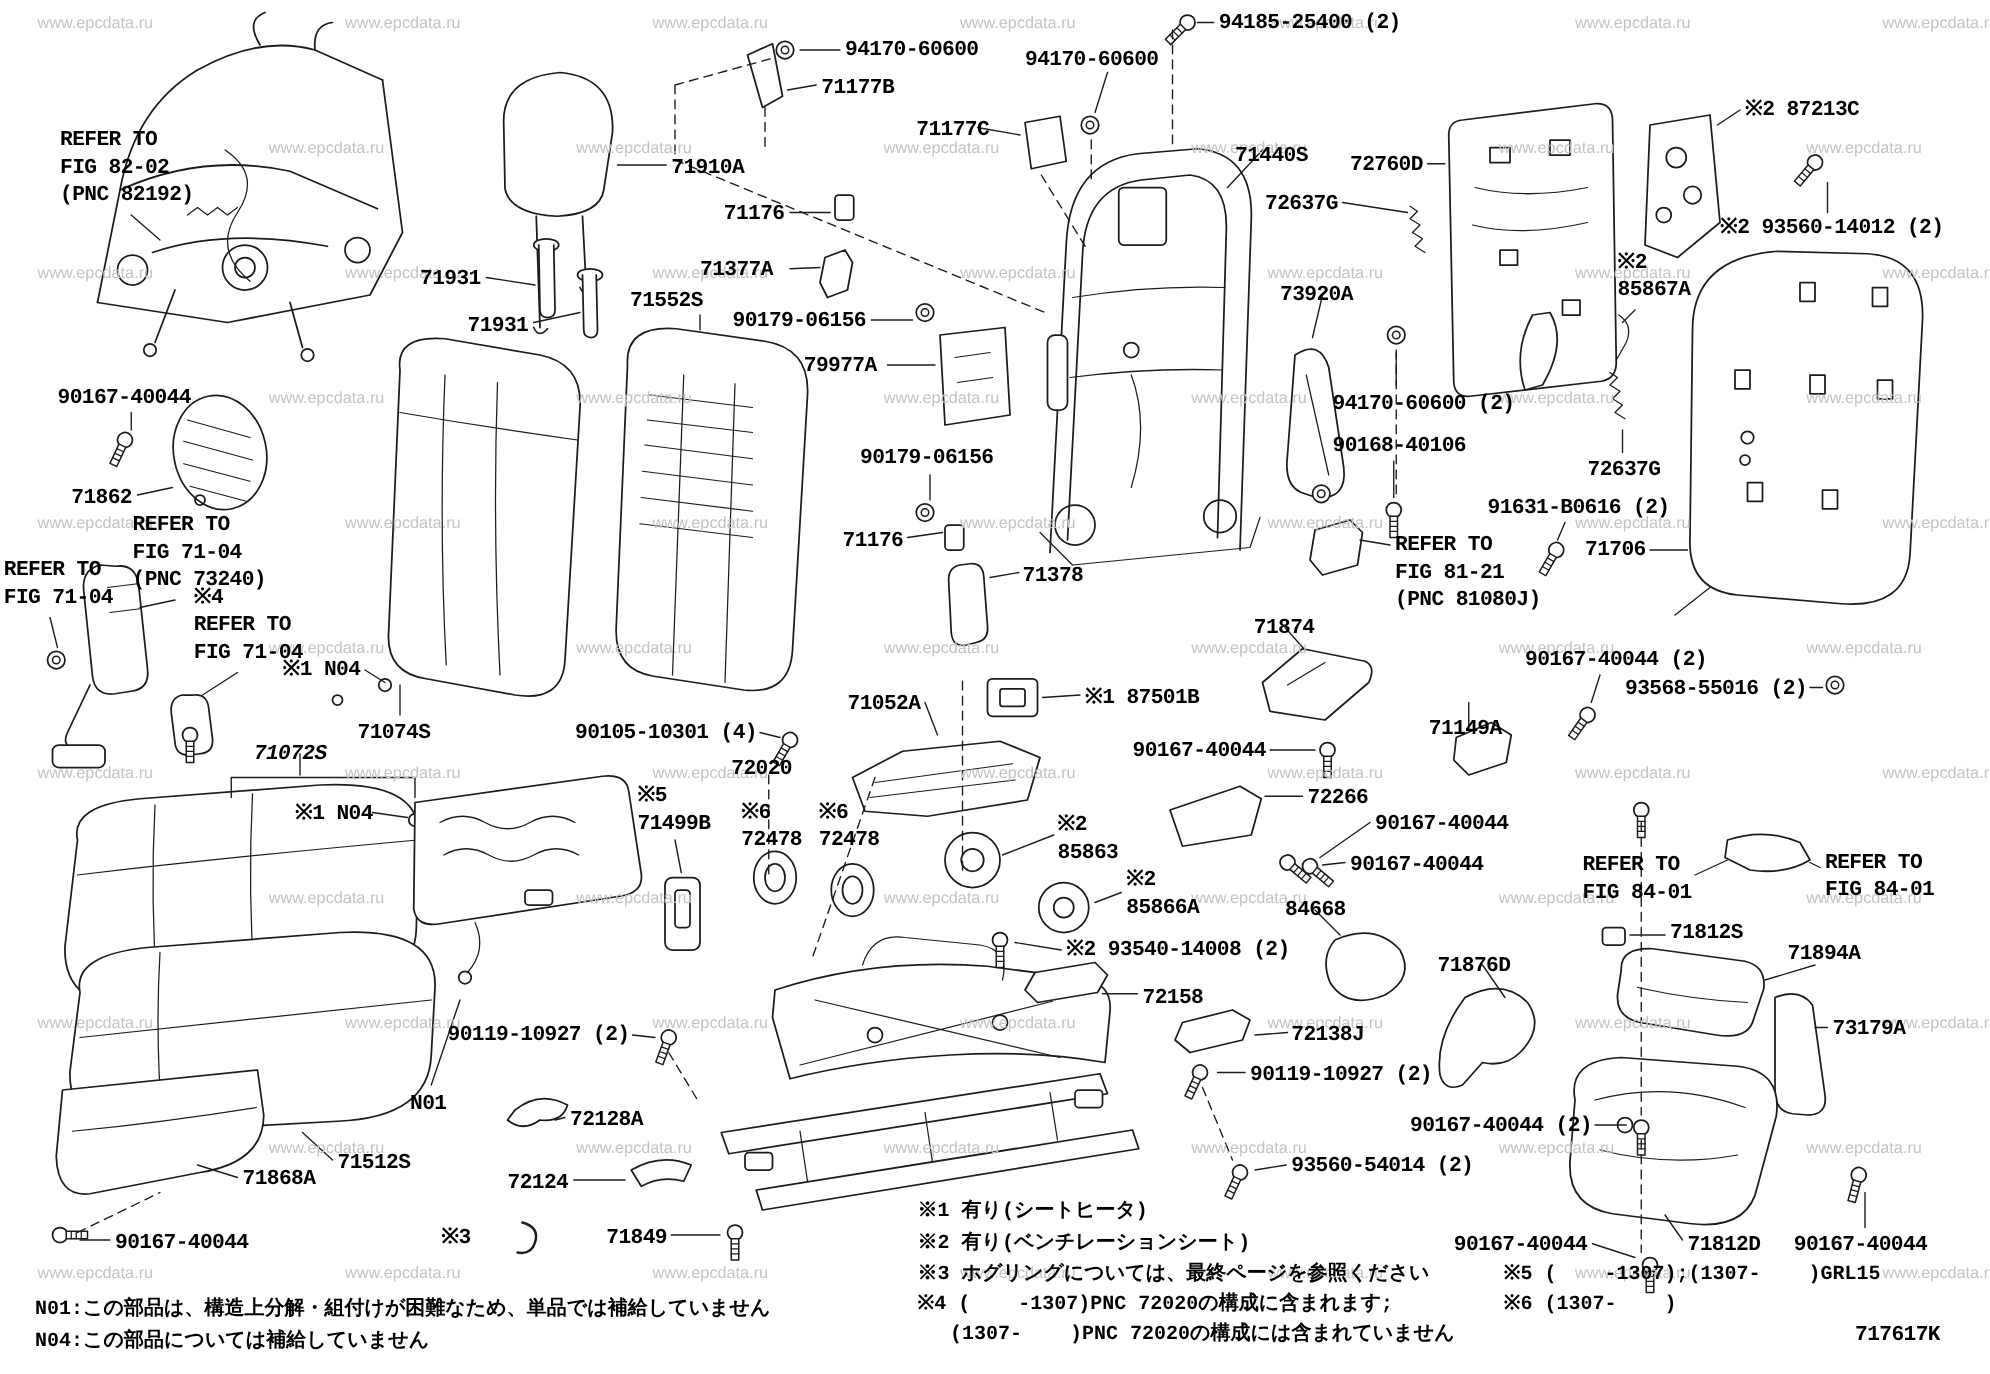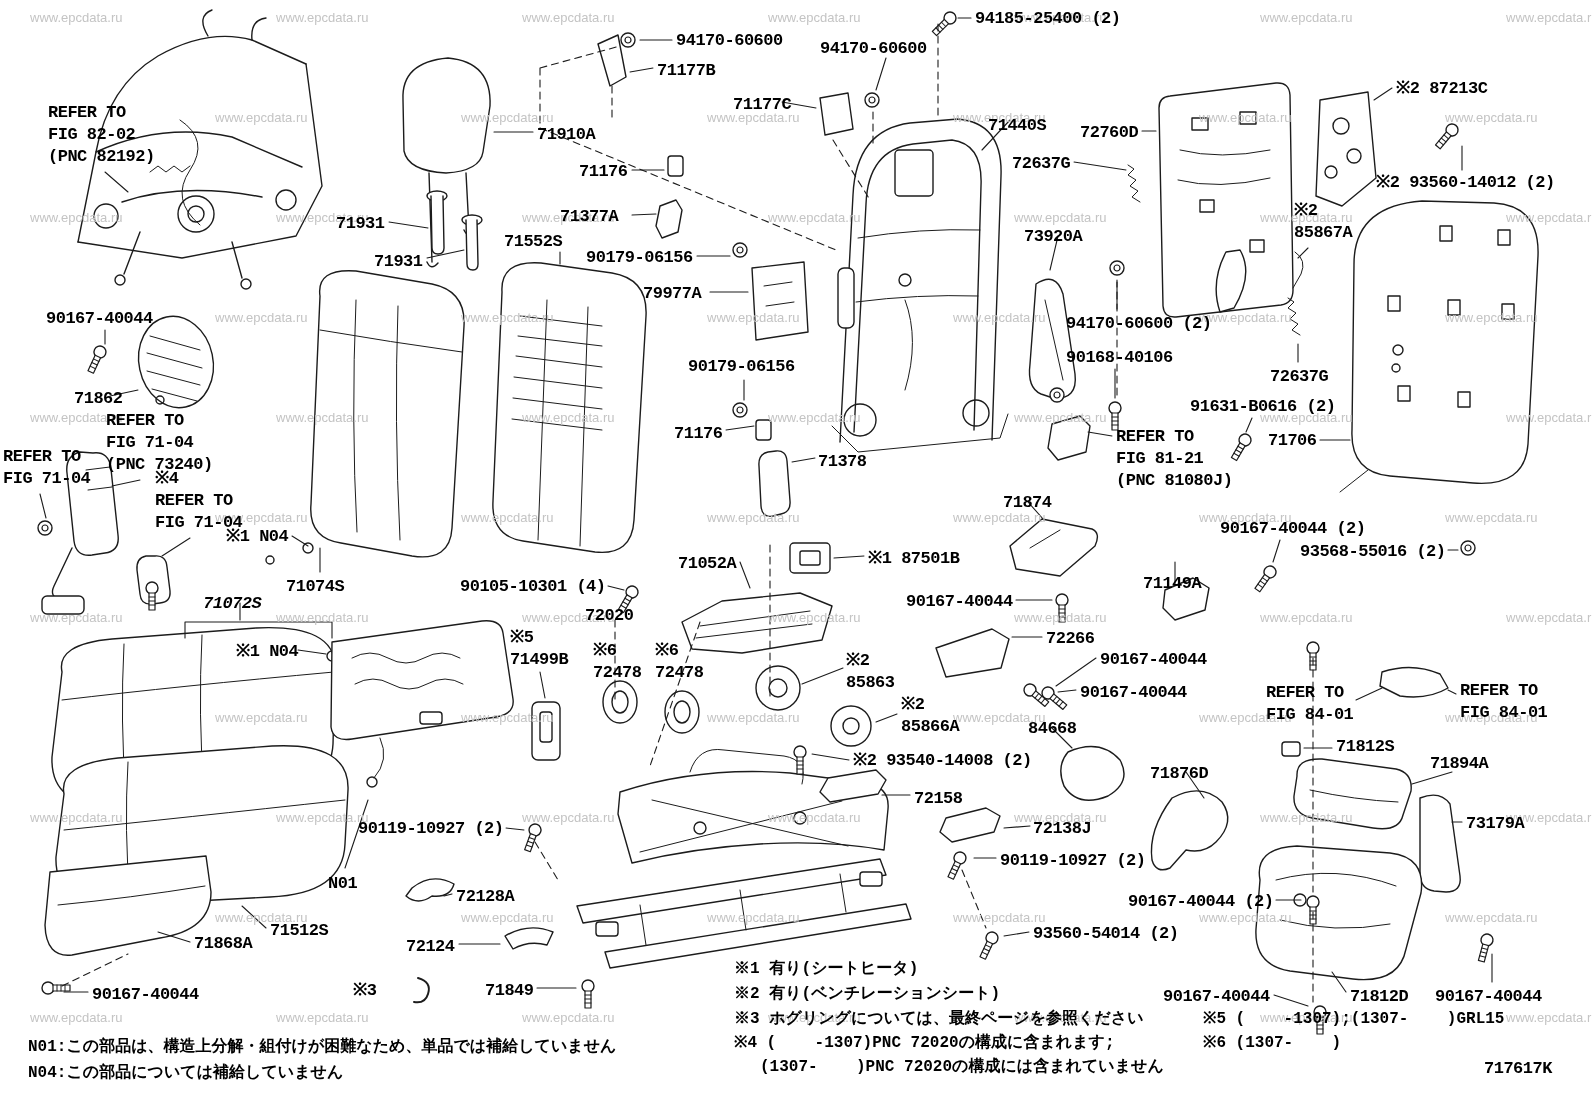--- a/index.html
+++ b/index.html
@@ -395,21 +395,21 @@
       <div class="lbl" style="left: 586px; top: 247px;">90179-06156</div>
       <div class="lbl" style="left: 1024px; top: 226px;">73920A</div>
       <div class="lbl" style="left: 1294px; top: 200px;">※2
 85867A</div>
       <div class="lbl" style="left: 643px; top: 283px;">79977A</div>
       <div class="lbl" style="left: 1066px; top: 313px;">94170-60600 (2)</div>
       <div class="lbl" style="left: 1066px; top: 347px;">90168-40106</div>
       <div class="lbl" style="left: 1270px; top: 366px;">72637G</div>
       <div class="lbl" style="left: 1190px; top: 396px;">91631-B0616 (2)</div>
       <div class="lbl" style="left: 46px; top: 308px;">90167-40044</div>
-      <div class="lbl" style="left: 74px; top: 388px;">71862</div>
+      <div class="lbl" style="left: 57px; top: 388px;">71862</div>
       <div class="lbl" style="left: 106px; top: 410px;">REFER TO
 FIG 71-04
 (PNC 73240)</div>
       <div class="lbl" style="left: 3px; top: 446px;">REFER TO
 FIG 71-04</div>
       <div class="lbl" style="left: 155px; top: 468px;">※4
 REFER TO
 FIG 71-04</div>
       <div class="lbl" style="left: 226px; top: 526px;">※1 N04</div>
       <div class="lbl" style="left: 688px; top: 356px;">90179-06156</div>

